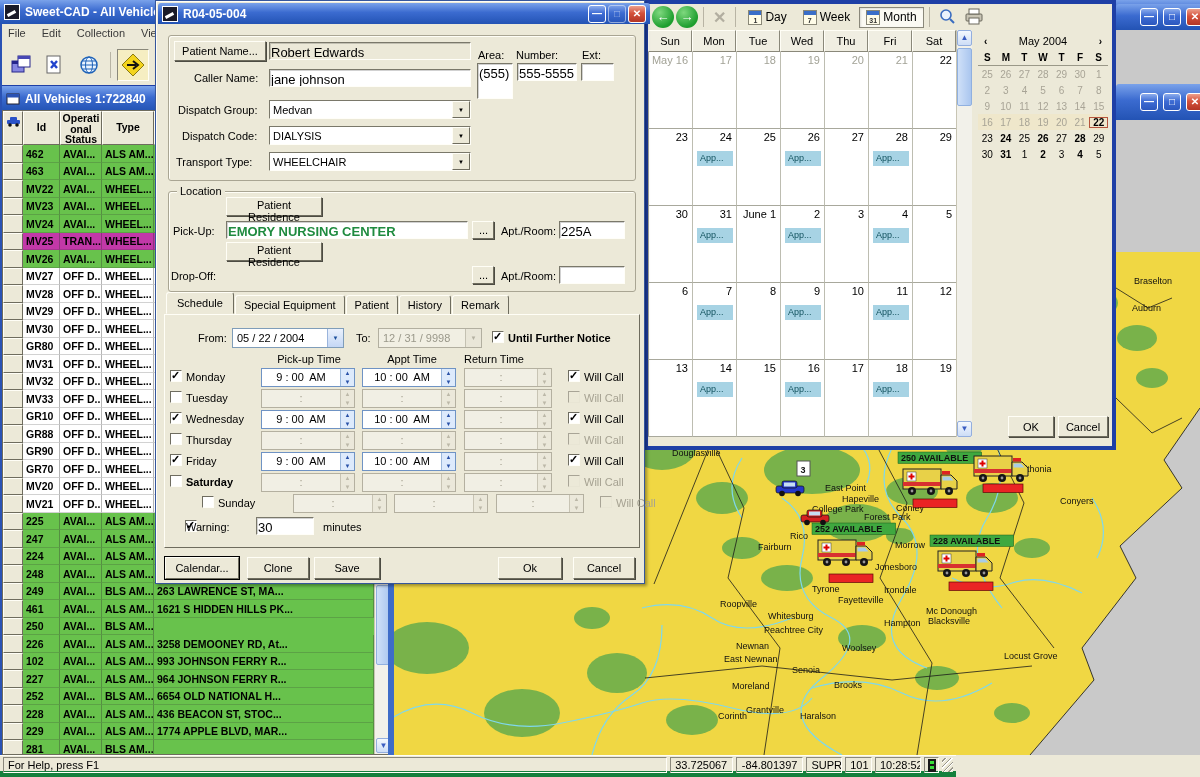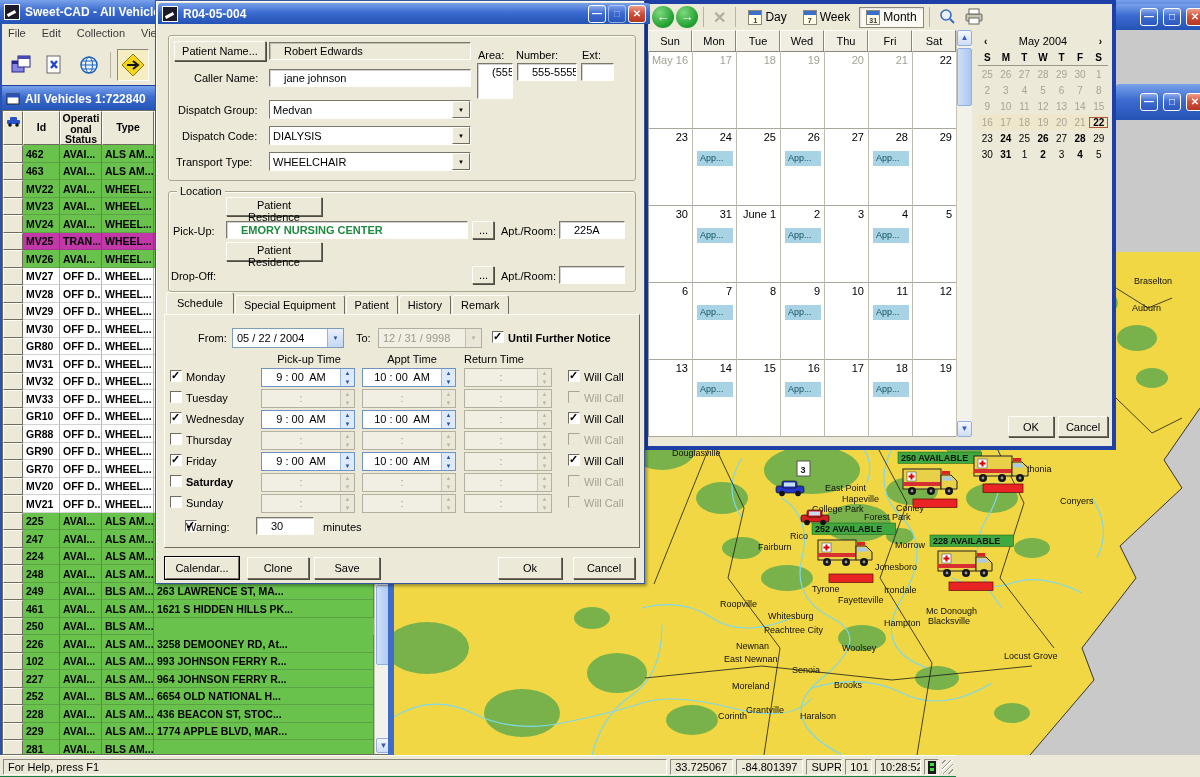--- a/index.html
+++ b/index.html
@@ -15,21 +15,21 @@
     background:linear-gradient(180deg,#8cacec,#3e6cd4 45%,#2c58be);box-sizing:border-box}
   .xpb.close{background:linear-gradient(180deg,#eda08c,#d4523c 45%,#b33626)}
   .xpb.dim{opacity:.5}
   .appico{width:14px;height:14px;background:#1a1a28;border:1px solid #fff;position:relative;flex:0 0 auto}
   .appico::after{content:"";position:absolute;left:2px;top:7px;width:9px;height:3px;background:#fff;transform:rotate(-28deg)}
   
   .btn{background:#ece9d8;border:1px solid;border-color:#fffef6 #6e6c5e #6e6c5e #fffef6;
     box-shadow:1px 1px 0 #4c4b42;font-size:11px;text-align:center;font-family:inherit;box-sizing:border-box}
   .btn.def{outline:1px solid #000;outline-offset:0}
   .sunk{background:#fff;border:1px solid;border-color:#7a786a #fffef8 #fffef8 #7a786a;
-    box-shadow:inset 1px 1px 0 rgba(0,0,0,.18);box-sizing:border-box;font-size:11px;padding:2px 0 0 14px;overflow:hidden;white-space:nowrap}
+    box-shadow:inset 1px 1px 0 rgba(0,0,0,.18);box-sizing:border-box;font-size:13px;padding:2px 0 0 1px;overflow:hidden;white-space:nowrap}
   .sunk.ro{background:#ece9d8}
   .gb{border:1px solid #a9a593;border-radius:3px;box-shadow:inset 1px 1px 0 #fffef6}
   .gb>.cap{position:absolute;top:-7px;left:8px;background:#ece9d8;padding:0 3px}
   .cb{width:12px;height:12px;background:#fff;border:1px solid;border-color:#6e6c60 #fffef8 #fffef8 #6e6c60;
     position:relative;display:inline-block;box-sizing:border-box;flex:0 0 auto}
   .cb.ck::after{content:"✓";position:absolute;left:0px;top:-2px;font-size:11px;font-weight:bold;color:#000;line-height:12px}
   .cb.dis{background:#ece9d8;border-color:#a8a496 #e8e5d4 #e8e5d4 #a8a496}
   .combo{background:#fff;border:1px solid;border-color:#7a786a #fffef8 #fffef8 #7a786a;display:flex;
     align-items:center;padding-left:3px;box-sizing:border-box;font-size:11px}
   .combo .drop{margin-left:auto;width:16px;align-self:stretch;background:#ece9d8;border:1px solid;
@@ -1147,21 +1147,21 @@
           <div class="spin dis" style="position: absolute; left: 300px; top: 1px; width: 88px;">
             <div class="txt"> : </div>
             <div class="ud">
               <div>▲</div>
               <div>▼</div>
             </div>
           </div>
           <div class="cb dis" style="position: absolute; left: 404px; top: 3px;"></div>
           <div class="lbl dim-t" style="position: absolute; left: 420px; top: 4px;">Will Call</div>
         </div>
-        <div style="position: relative; height: 21px;">
+        <div style="position: relative; height: 21px; margin-left: 32px;">
           <div class="cb" style="position: absolute; left: 6px; top: 3px;"></div>
           <div class="lbl" style="position: absolute; left: 22px; top: 4px;">Sunday</div>
           <div class="spin dis" style="position: absolute; left: 97px; top: 1px; width: 94px;">
             <div class="txt"> : </div>
             <div class="ud">
               <div>▲</div>
               <div>▼</div>
             </div>
           </div>
           <div class="spin dis" style="position: absolute; left: 198px; top: 1px; width: 94px;">
@@ -1188,21 +1188,21 @@
     <div class="sunk abs" style="left:100px;top:516px;width:58px;height:18px">30</div>
     <span class="lbl abs" style="left:167px;top:520px">minutes</span>
 
     <button class="btn def abs" style="left:9px;top:556px;width:74px;height:22px">Calendar...</button>
     <button class="btn abs" style="left:91px;top:556px;width:62px;height:22px">Clone</button>
     <button class="btn abs" style="left:158px;top:556px;width:66px;height:22px">Save</button>
     <button class="btn abs" style="left:342px;top:556px;width:64px;height:22px">Ok</button>
     <button class="btn abs" style="left:417px;top:556px;width:62px;height:22px">Cancel</button>
   </div>
 
-  <div id="statusbar" class="abs" style="left:0;top:755px;width:956px;height:22px;border-bottom:1px solid #15803d">
+  <div id="statusbar" class="abs" style="left:0;top:755px;width:956px;height:22px;border-bottom:6px solid #15803d">
     <div class="sp" style="width:872px">For Help, press F1</div>
     <div class="sp" style="width:80px;text-align:center">33.725067</div>
     <div class="sp" style="width:86px;text-align:center">-84.801397</div>
     <div class="sp" style="width:44px;text-align:center">SUPR</div>
     <div class="sp" style="width:32px;text-align:center">101</div>
     <div class="sp" style="width:58px;text-align:center">10:28:52</div>
     <div class="sp" style="width:18px;padding:1px 2px">
       <svg width="10" height="13">
           <rect x="1" y="0" width="8" height="13" fill="#1a1a1a"></rect>
           <rect x="3" y="2" width="4" height="3" fill="#3ae03a"></rect>

